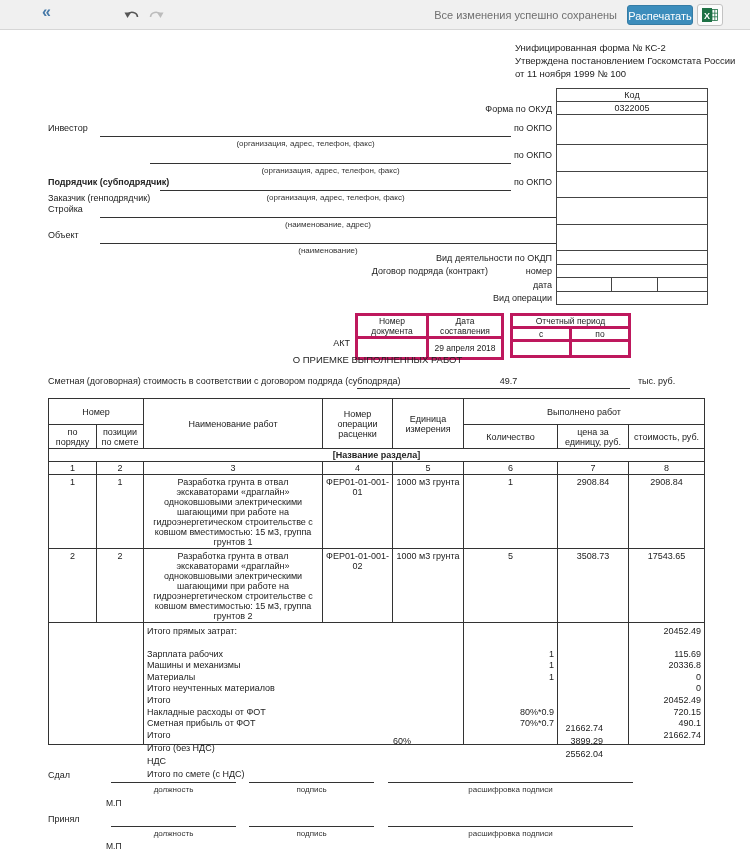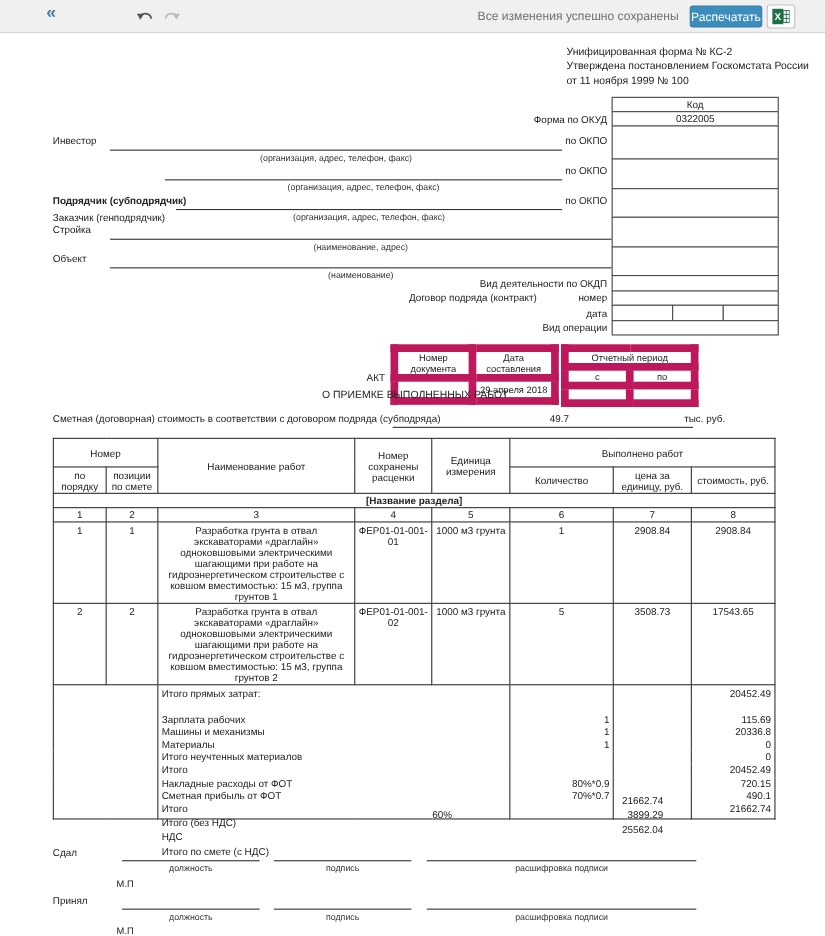--- a/index.html
+++ b/index.html
@@ -18,21 +18,21 @@
   
   .lbl { position:absolute; font-size:9px; white-space:nowrap; }
   .rlbl { position:absolute; font-size:9px; white-space:nowrap; text-align:right; }
   .hint { position:absolute; font-size:8px; color:#333; text-align:center; white-space:nowrap; }
   .uline { position:absolute; height:0; border-bottom:1px solid #333; }
   .bcell { position:absolute; border:1px solid #444; background:#fff; font-size:9px; display:flex; align-items:center; justify-content:center; }
   .h9 { position:absolute; font-size:9.5px; white-space:nowrap; }
 
   
   .postbl { position:absolute; border-collapse:collapse; table-layout:fixed; }
-  .postbl td { border:7px solid #be185d; font-size:8.5px; text-align:center; vertical-align:middle; padding:0 2px; }
+  .postbl td { border:3px solid #be185d; font-size:8.5px; text-align:center; vertical-align:middle; padding:0 2px; }
 
   
   table.main { position:absolute; left:48px; top:398px; width:656px; border-collapse:collapse; table-layout:fixed; font-size:9px; }
   table.main td { border:1px solid #333; padding:1px 3px; text-align:center; vertical-align:middle; line-height:10px; }
   tr.hA td { height:26px; }
   tr.hB td { height:24px; }
   tr.sect td { height:13px; font-weight:bold; }
   tr.nums td { height:13px; }
   tr.drow td { height:60px; vertical-align:top; padding-top:2px; }
   td.name { text-align:left; line-height:11px; }
@@ -170,38 +170,38 @@
       <td></td>
     </tr>
   </tbody>
     </table>
 
   <div class="lbl" style="left:48px; top:376px;">Сметная (договорная) стоимость в соответствии с договором подряда (субподряда)</div>
 
   <div class="lbl" style="left:230px; top:354px; width:295px; text-align:center; font-size:9.5px;">О ПРИЕМКЕ ВЫПОЛНЕННЫХ РАБОТ</div>
   <div class="uline" style="left:357px; top:388px; width:273px;"></div>
   <div class="lbl" style="left:357px; top:376px; width:271px; text-align:center;padding-left:32px;">49.7</div>
-  <div class="lbl" style="left:622px; top:376px;">тыс. руб.</div>
+  <div class="lbl" style="left:638px; top:376px;">тыс. руб.</div>
 
   <table class="main">
     <colgroup>
       <col style="width:48px">
         <col style="width:47px">
         <col style="width:179px">
         <col style="width:70px">
       <col style="width:71px">
         <col style="width:94px">
         <col style="width:71px">
         <col style="width:76px">
     </colgroup>
     <tbody>
         <tr class="hA">
       <td colspan="2">Номер</td>
       <td rowspan="2">Наименование работ</td>
-      <td rowspan="2">Номер сохранены расценки</td>
+      <td rowspan="2">Номер операции расценки</td>
       <td rowspan="2">Единица измерения</td>
       <td colspan="3">Выполнено работ</td>
     </tr>
     <tr class="hB">
       <td>по порядку</td>
       <td>позиции по смете</td>
       <td>Количество</td>
       <td>цена за единицу, руб.</td>
       <td>стоимость, руб.</td>
     </tr>

